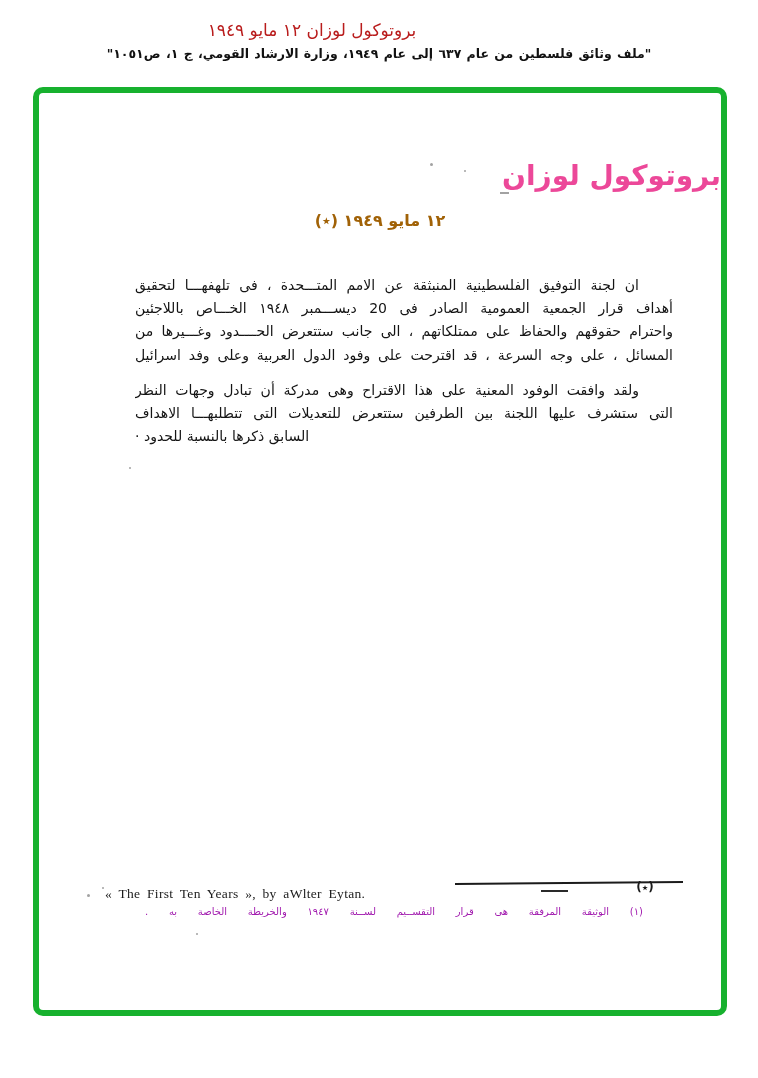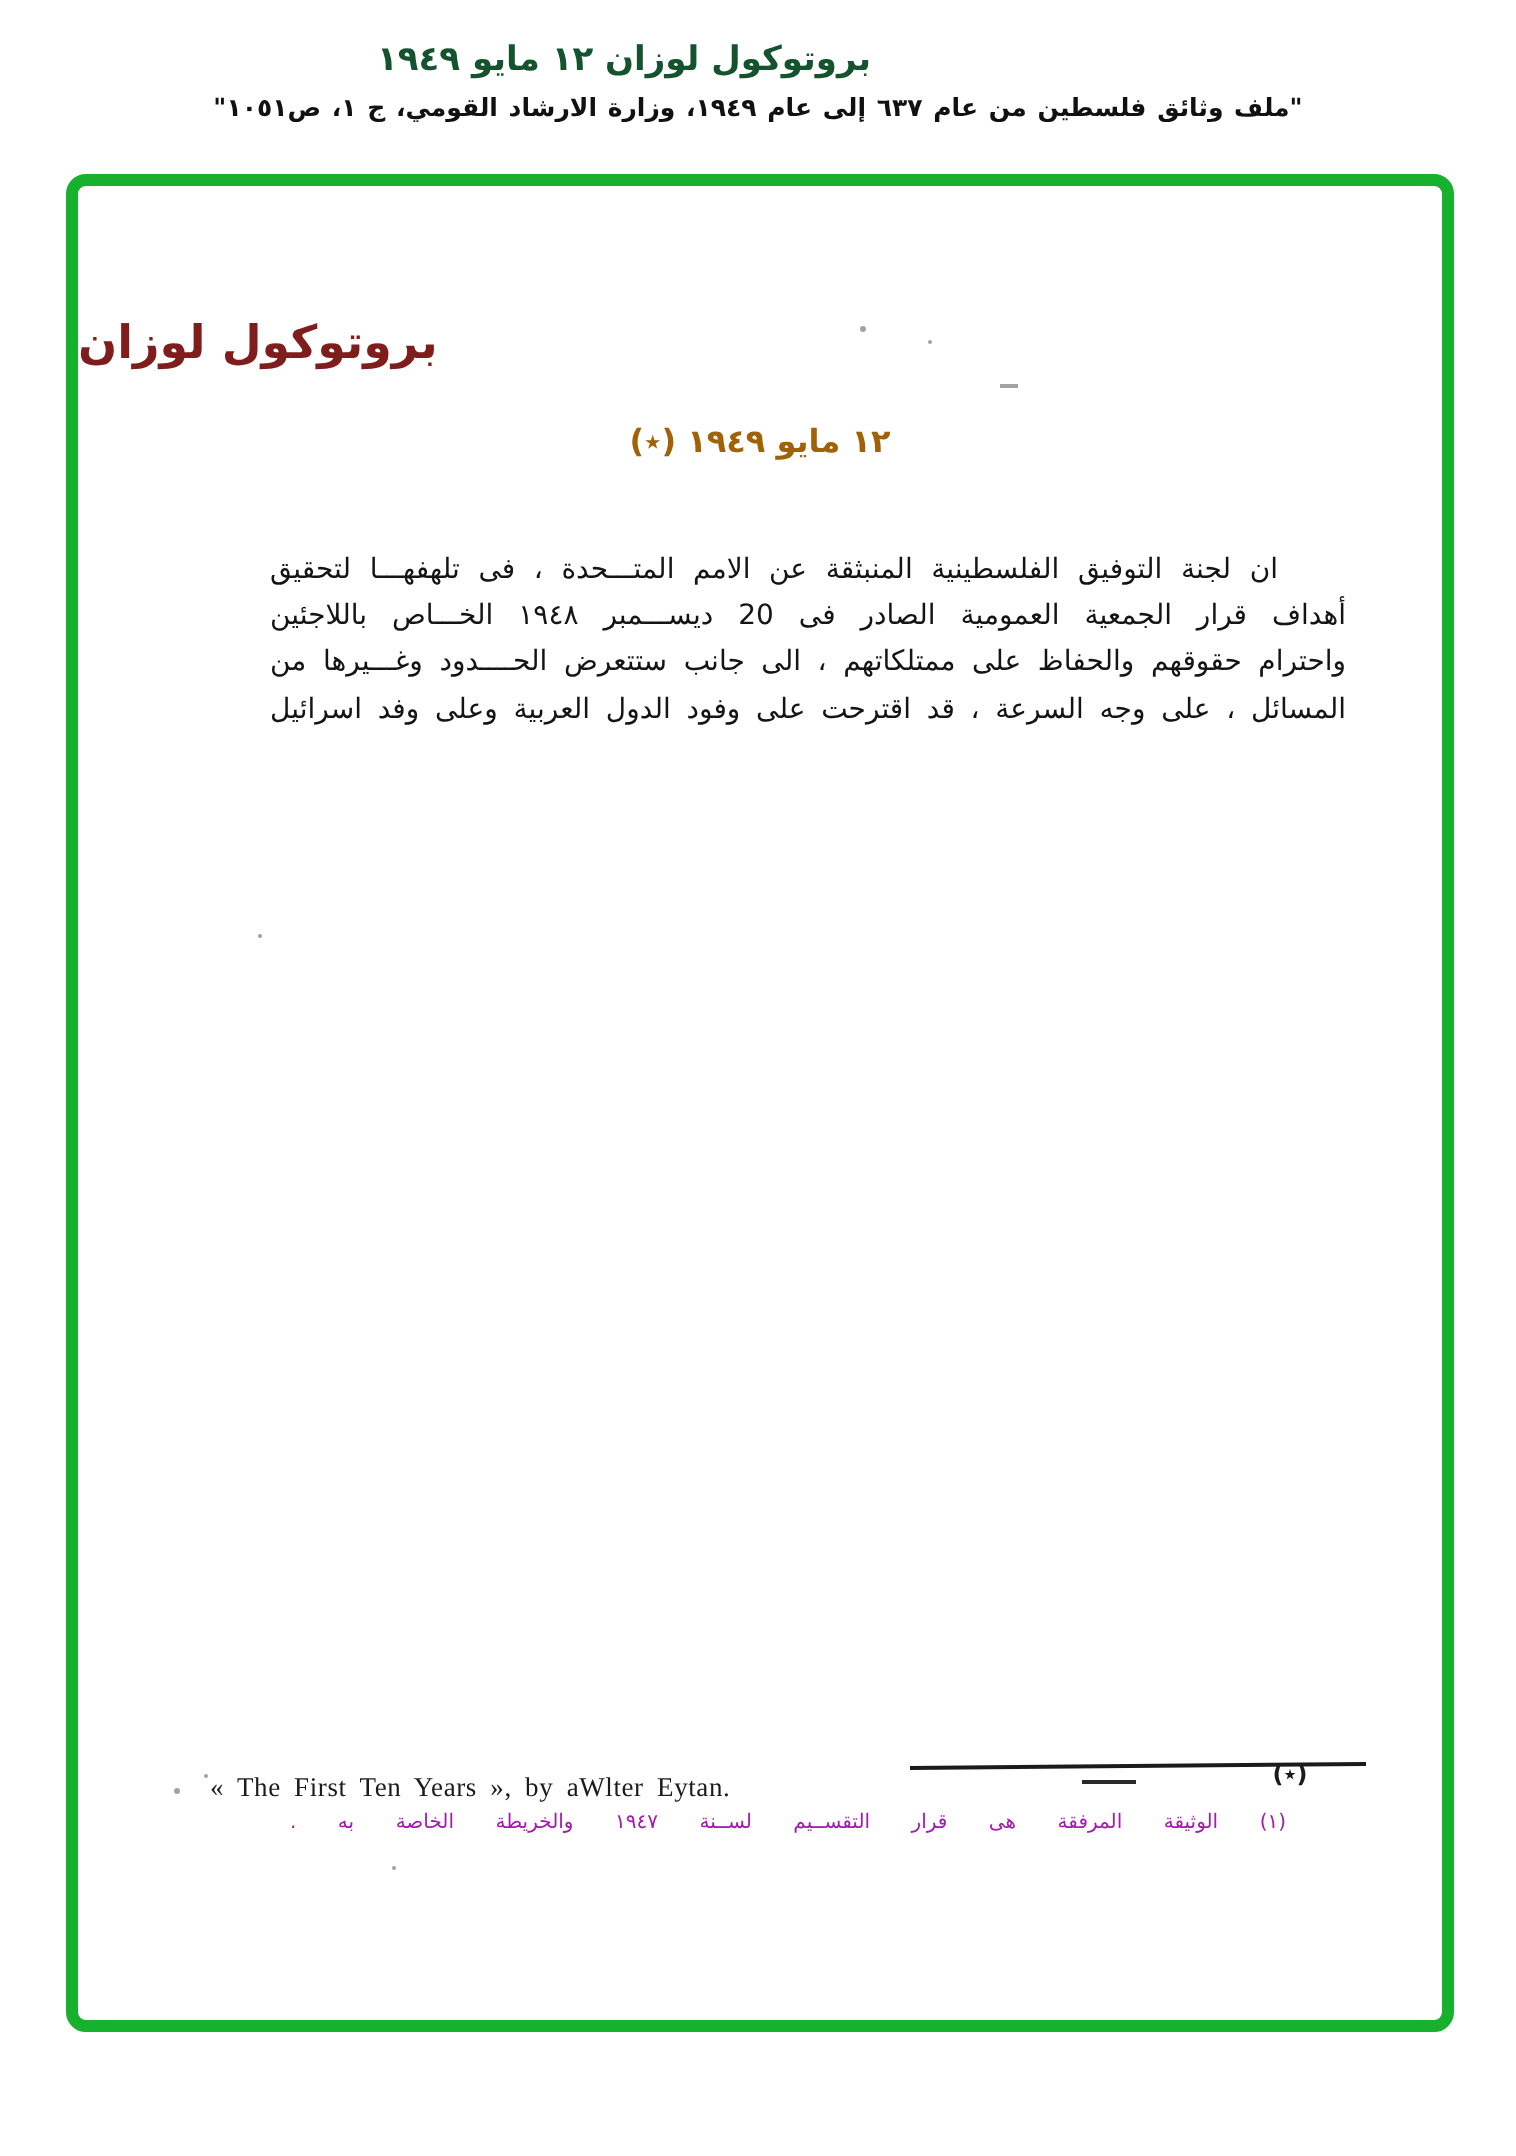--- a/index.html
+++ b/index.html
@@ -6,39 +6,39 @@
   html, body { width: 758px; height: 1078px; background: #ffffff; }
   body {
     position: relative;
     font-family: "DejaVu Sans", sans-serif;
     color: #161616;
     overflow: hidden;
   }
   .page-header-title {
     position: absolute; top: 20px; left: 0; width: 624px;
     text-align: center; direction: rtl;
-    font-size: 17px; font-weight: bold; color: #14532d;
+    font-size: 17px; font-weight: normal; color: #b91c1c;
   }
   .page-header-source {
     position: absolute; top: 46px; left: 0; width: 758px;
     text-align: center; direction: rtl;
     font-size: 12.5px; font-weight: bold; color: #111;
     word-spacing: 1px;
   }
   .doc-frame {
     position: absolute; left: 33px; top: 87px;
     width: 694px; height: 929px;
     border: 6px solid #17b12e;
     border-radius: 10px;
     background: #ffffff;
   }
   .doc-title {
     position: absolute; top: 66px; left: 0; width: 100%;
-    text-align: left; direction: rtl;
-    font-size: 23px; font-weight: bold; color: #7f1d1d;
+    text-align: right; direction: rtl;
+    font-size: 28px; font-weight: bold; color: #ec4899;
     letter-spacing: 1px;
   }
   .doc-subtitle {
     position: absolute; top: 118px; left: 0; width: 100%;
     text-align: center; direction: rtl;
     font-size: 16px; font-weight: bold; color: #a16207;
   }
   .text-block {
     position: absolute; left: 64px; top: 181px; width: 570px;
     direction: rtl;
@@ -98,20 +98,25 @@
   <div class="doc-title">بروتوكول لوزان</div>
   <div class="doc-subtitle">١٢ مايو ١٩٤٩ (٭)</div>
 
   <div class="text-block">
     <div class="para">
       <div class="line just indent">ان لجنة التوفيق الفلسطينية المنبثقة عن الامم المتـــحدة ، فى تلهفهـــا لتحقيق</div>
       <div class="line just">أهداف قرار الجمعية العمومية الصادر فى 20 ديســـمبر ١٩٤٨ الخـــاص باللاجئين</div>
       <div class="line just">واحترام حقوقهم والحفاظ على ممتلكاتهم ، الى جانب ستتعرض الحــــدود وغـــيرها من</div>
       <div class="line just">المسائل ، على وجه السرعة ، قد اقترحت على وفود الدول العربية وعلى وفد اسرائيل</div>
     </div>
+    <div class="para">
+      <div class="line just indent">ولقد وافقت الوفود المعنية على هذا الاقتراح وهى مدركة أن تبادل وجهات النظر</div>
+      <div class="line just">التى ستشرف عليها اللجنة بين الطرفين ستتعرض للتعديلات التى تتطلبهـــا الاهداف</div>
+      <div class="line flush-left">السابق ذكرها بالنسبة للحدود ·</div>
+    </div>
   </div>
 
   <div class="fn-rule"></div>
   <div class="fn-dash"></div>
   <div class="fn-star">(٭)</div>
   <div class="fn-english">« The First Ten Years », by aWlter Eytan.</div>
   <div class="fn-arabic">(١) الوثيقة المرفقة هى قرار التقســيم لســنة ١٩٤٧ والخريطة الخاصة به .</div>
 
 </div>
 

